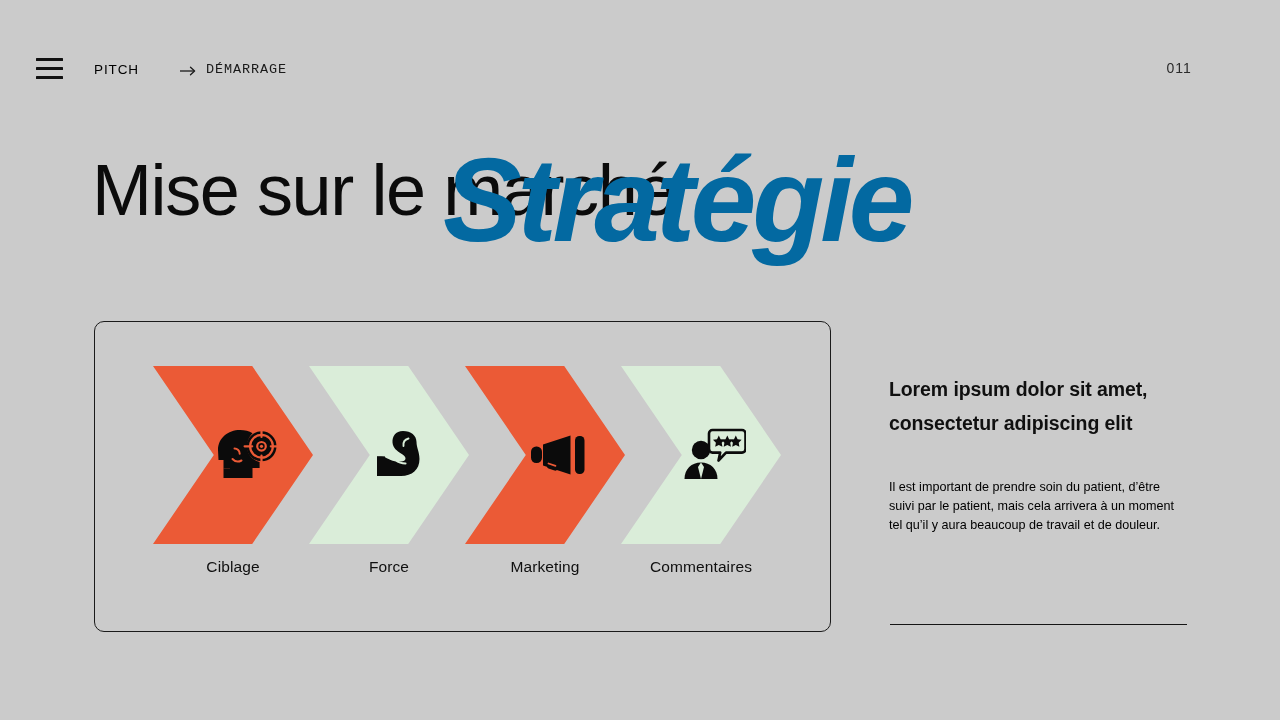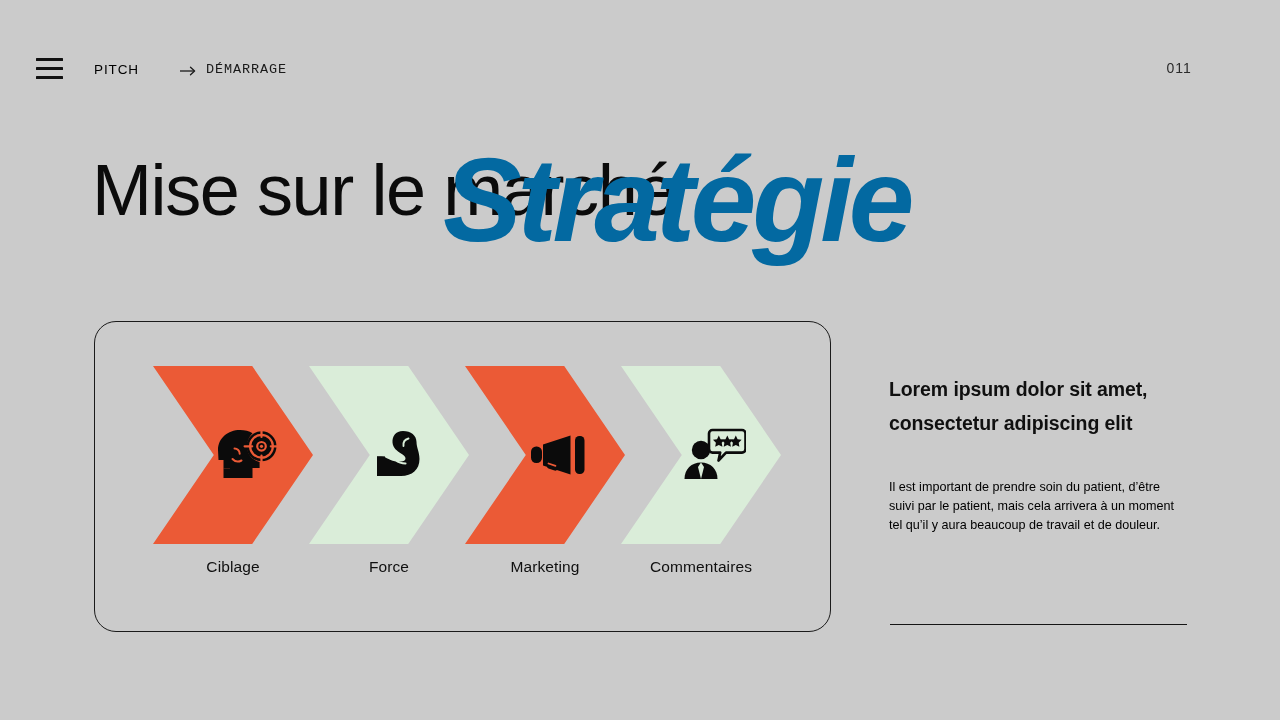--- a/index.html
+++ b/index.html
@@ -55,21 +55,21 @@
   .headline-bold{
     position:absolute; left:443px; top:-5px;
     font-size:118px; font-weight:700; letter-spacing:-4.2px;
     line-height:130px; white-space:nowrap; color:#0369a1;font-style:italic;
   }
 
   
   .card{
     position:absolute; left:94px; top:321px;
     width:737px; height:311px;
-    border:1.6px solid #1b1b1b; border-radius:22px;
+    border:1.6px solid #1b1b1b; border-radius:10px;
     background:transparent;
   }
   .steps{
     position:absolute; left:0; top:0; width:737px; height:311px;
   }
   .step{
     position:absolute; top:0; width:175px; height:255px;
   }
   .chev{
     position:absolute; left:0; top:44px; width:160px; height:178px;

